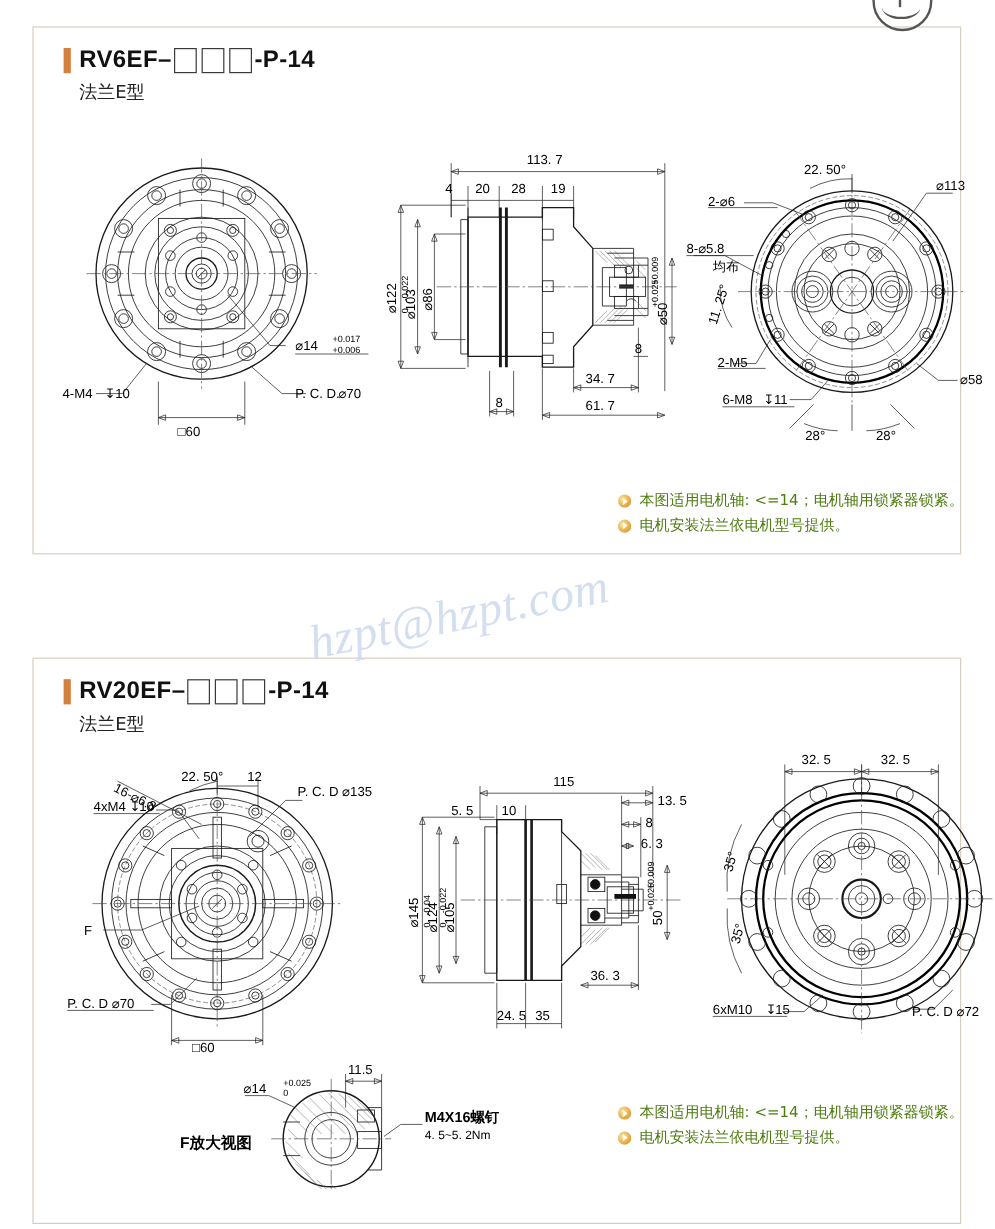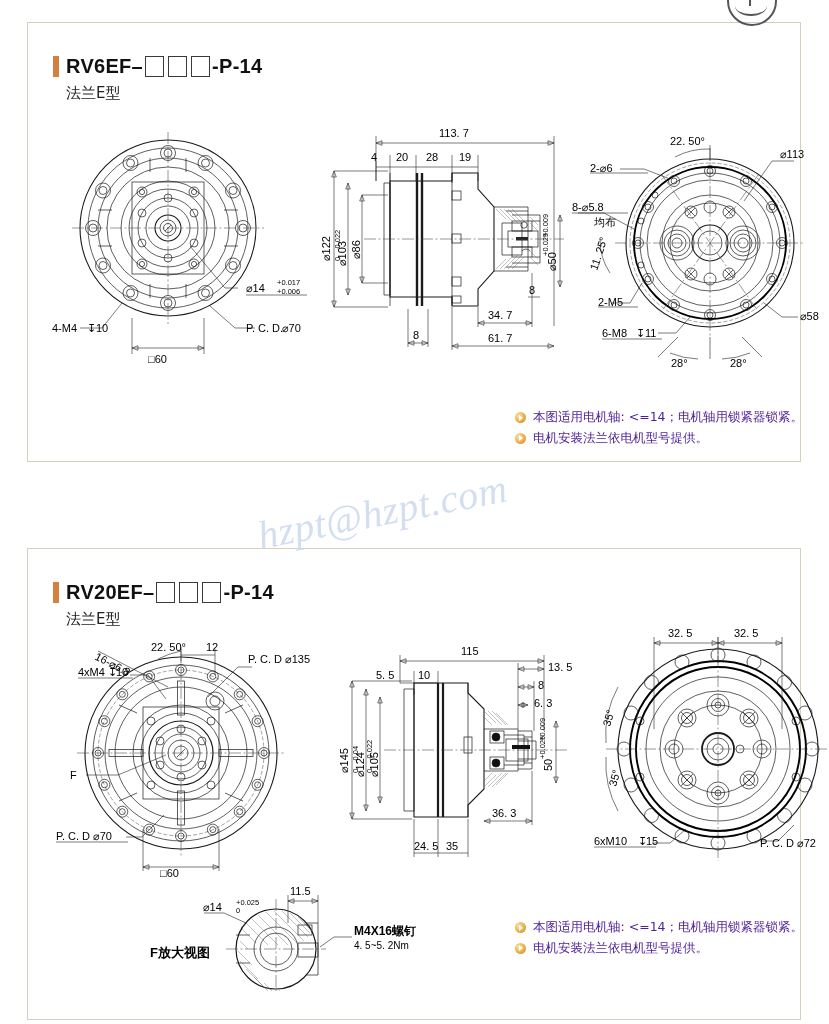--- a/index.html
+++ b/index.html
@@ -18,37 +18,37 @@
   .top-logo:before{content:"";position:absolute;left:6px;top:18px;width:32px;height:18px;
     border-bottom:2px solid #555;border-radius:0 0 50% 50%;}
   .top-logo:after{content:"";position:absolute;left:20px;top:12px;width:2px;height:16px;background:#555;}
 
   
   .panel{position:absolute;left:27px;width:774px;border:1px solid #d8cec0;
          background:#fff;box-sizing:border-box;}
   #panel-1{top:22px;height:440px;}
   #panel-2{top:548px;height:472px;}
 
-  .ttl-wrap{position:absolute;left:25px;top:32px;}
+  .ttl-wrap{position:absolute;left:25px;top:16px;}
   .ttl-row{display:flex;align-items:center;}
   .ttl-bar{width:6px;height:21px;background:#d4813f;margin-right:7px;}
   .ttl-txt{font-size:20px;font-weight:bold;letter-spacing:.3px;color:#111;
            font-family:"Liberation Sans",sans-serif;white-space:nowrap;display:flex;align-items:center;}
   .box-sq{display:inline-block;width:17px;height:19px;border:1px solid #3a3a3a;
           margin:0 2px;vertical-align:middle;}
   .ttl-sub{font-size:15px;color:#222;margin:6px 0 0 13px;font-family:"DejaVu Sans",sans-serif;}
 
   
   .notes{position:absolute;}
   .note-line{display:flex;align-items:flex-start;margin-bottom:5px;}
   .note-bullet{width:11px;height:11px;border-radius:50%;flex:0 0 auto;margin:3px 7px 0 0;
      background:radial-gradient(circle at 35% 35%,#fbe4a0,#e0a038 70%,#c98b20);position:relative;}
   .note-bullet:after{content:"";position:absolute;left:3.5px;top:2.5px;
      border-left:4px solid #fff;border-top:3px solid transparent;border-bottom:3px solid transparent;}
-  .note-txt{font-size:12.5px;color:#4c1d95;font-family:"DejaVu Sans",sans-serif;line-height:1.25;white-space:nowrap;}
+  .note-txt{font-size:12.5px;color:#4d7c0f;font-family:"DejaVu Sans",sans-serif;line-height:1.25;white-space:nowrap;}
 
   
   svg.dwg{position:absolute;}
   svg.dwg text{font-family:"Liberation Sans",sans-serif;fill:#000;}
   .ln{stroke:#1a1a1a;fill:none;}
   .thin{stroke:#1a1a1a;stroke-width:.7;fill:none;}
   .thick{stroke:#000;stroke-width:1.9;fill:none;}
   .ctr{stroke:#444;stroke-width:.55;fill:none;stroke-dasharray:12 2.5 2 2.5;}
   .dimln{stroke:#222;stroke-width:.6;fill:none;}
   .dash{stroke:#555;stroke-width:.55;fill:none;stroke-dasharray:4 2;}

